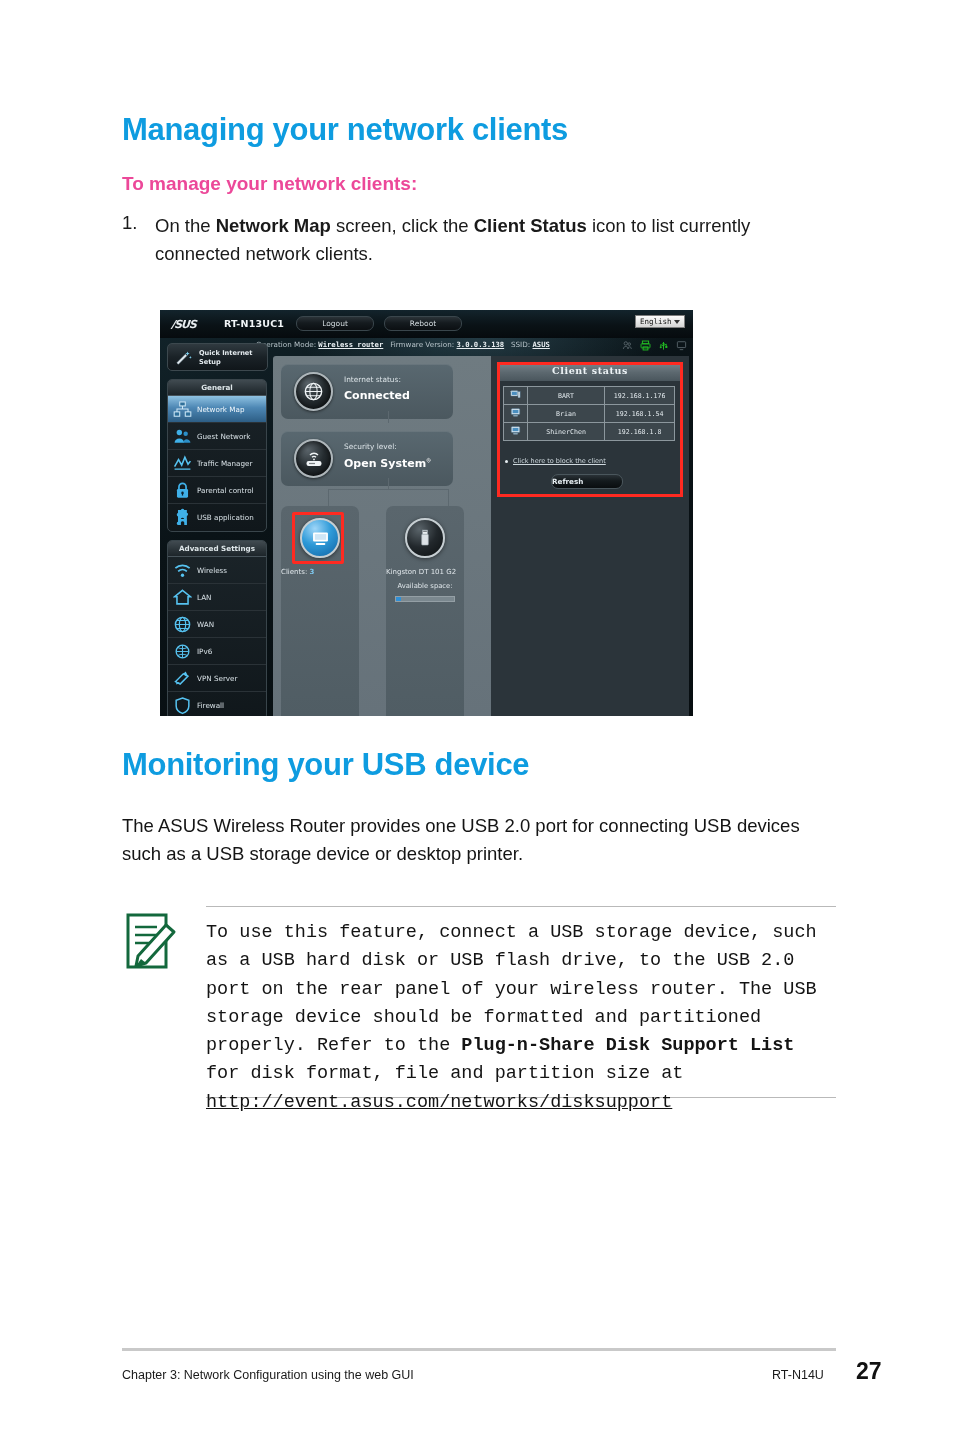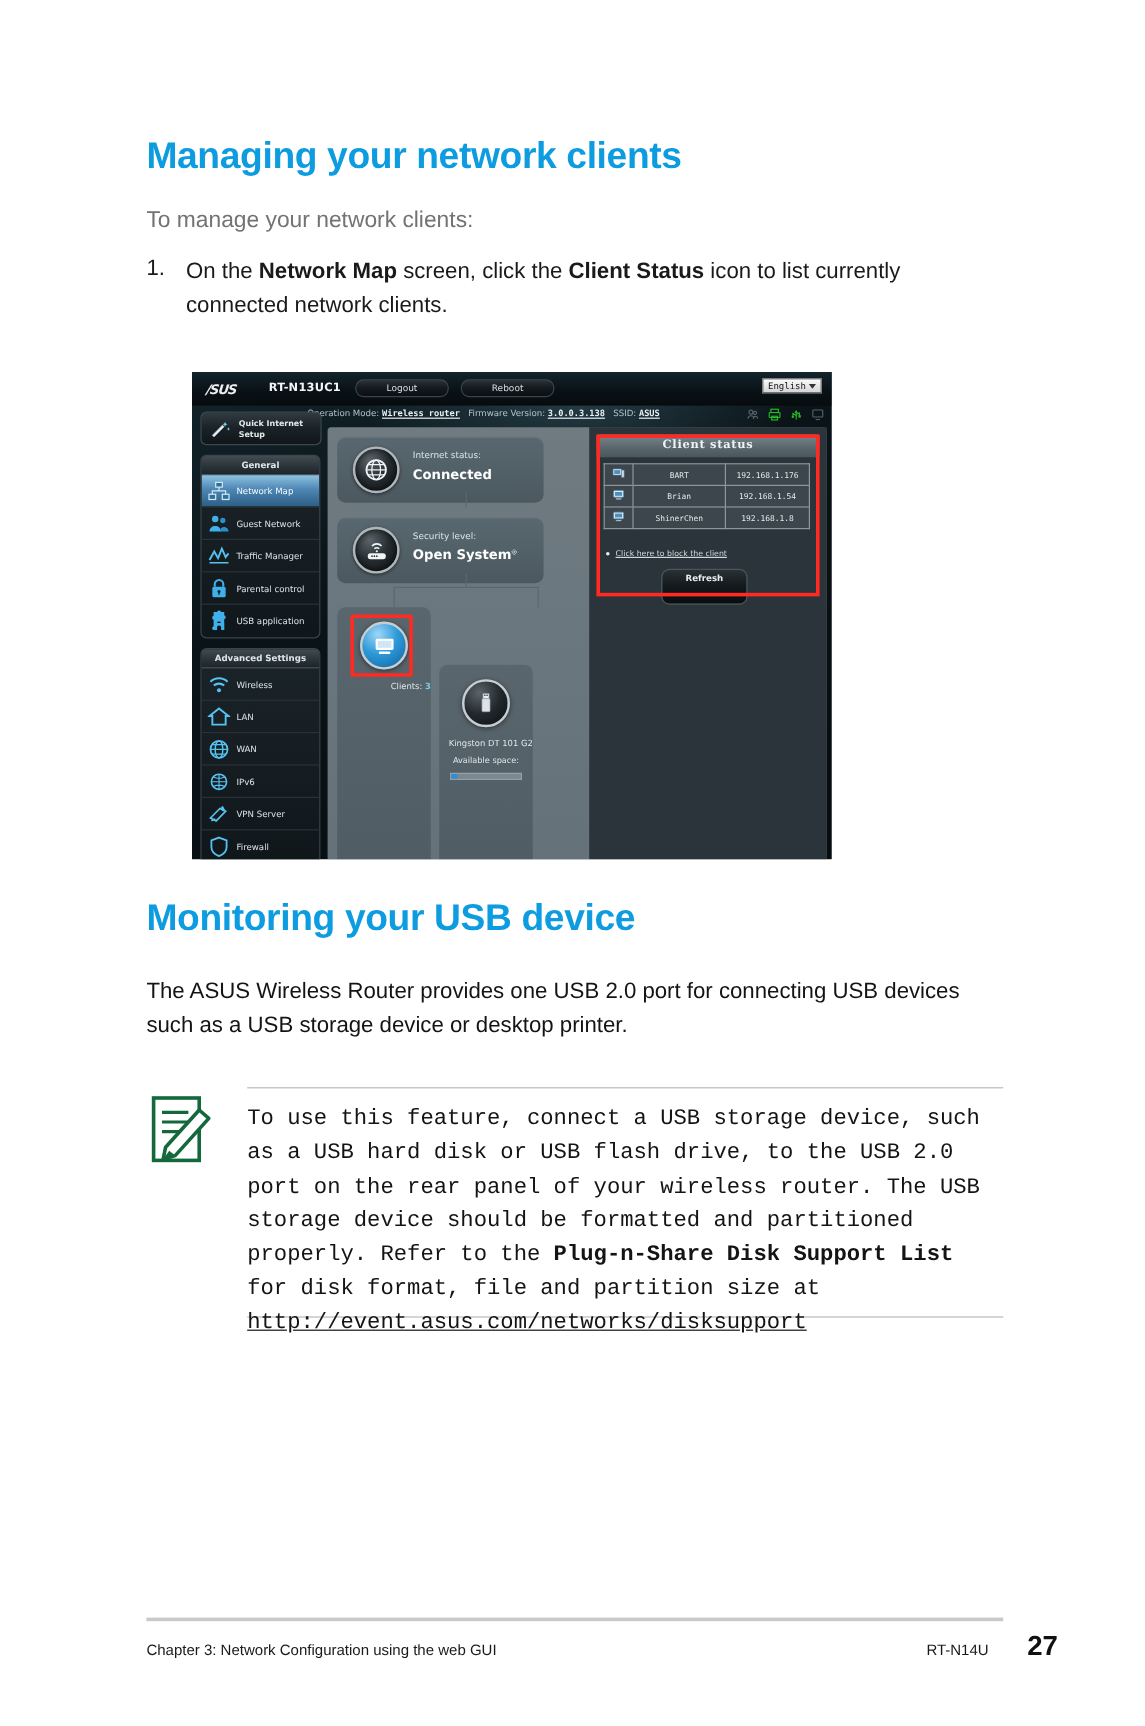--- a/index.html
+++ b/index.html
@@ -19,22 +19,22 @@
     position:absolute;
     font-size: 31px;
     font-weight: bold;
     color: #0e9ce0;
     letter-spacing: -0.3px;
     white-space: nowrap;
   }
   .h-sub {
     position:absolute;
     font-size: 19px;
-    font-weight: normal;
-    color:#737373;
+    font-weight: bold;
+    color:#ec4899;
     white-space:nowrap;
     text-align:center;
   }
   .para {
     position:absolute;
     font-size: 18.5px;
     line-height: 1.52;
     color:#141414;
   }
   .list-wrap { position:absolute; }
@@ -168,31 +168,31 @@
   .card .val sup { font-size:6px; font-weight:normal; vertical-align:super; }
 
   .vline { position:absolute; background:#5c686f; }
 
   .dev {
     position:absolute; width:78px; bottom:0; top:150px;
     background:linear-gradient(180deg,#5a666d 0%,#505d64 100%);
     border-radius:7px 7px 0 0;
   }
   .dev.d1 { left:8px; }
-  .dev.d2 { left:93px;margin-top:48px; }
+  .dev.d2 { left:113px; }
   .dev .orb2 {
     position:absolute; left:50%; transform:translateX(-50%); top:12px;
     width:40px;height:40px;border-radius:50%;
     border:2px solid #c6ced2;
     display:flex;align-items:center;justify-content:center;
     box-shadow:0 1px 4px rgba(0,0,0,.5);
   }
   .dev.d1 .orb2 { background:radial-gradient(circle at 36% 24%, #9fd6f8 0%, #2e9ad8 45%, #0f62a3 100%); }
   .dev.d2 .orb2 { background:radial-gradient(circle at 34% 26%, #5a646a 0%, #22282c 50%, #0b0f11 100%); }
-  .dev .cap { position:absolute; left:0; right:0; top:62px; text-align:right; font-size:7px; color:#e0e7eb; }
+  .dev .cap { position:absolute; left:0; right:0; top:62px; text-align:left; font-size:7px; color:#e0e7eb; }
   .dev .cap .n { color:#7ec8ef; font-weight:bold; }
   .dev .cap2 { position:absolute; left:0; right:0; top:76px; text-align:center; font-size:6.8px; color:#dfe6ea; }
   .bar { position:absolute; left:9px; top:90px; width:60px; height:6px;
      background:#7b888f; border:1px solid #949fa5;}
   .bar > i { display:block; height:100%; width:8%; background:#2f8fd6; }
   .hl-red { position:absolute; border:3px solid #ff2a21; border-radius:2px; }
 
   
   .col-right { flex:1; position:relative; background:#2b343a; }
   .cs {
@@ -212,24 +212,24 @@
     font-family:"DejaVu Sans Mono", monospace;
     background:#3c464c;
   }
   table.cst td.ic { width:24px; background:#3c464c; }
   table.cst td.nm { width:78px; }
   table.cst td.ip { width:70px; }
   .blockline { position:absolute; left:8px; top:95px; font-size:6.5px; color:#cdd7dc; }
   .blockline .dot { display:inline-block;width:3px;height:3px;border-radius:50%;background:#e6edf1;vertical-align:middle;margin-right:5px;}
   .blockline a { color:#cfd9de; text-decoration:underline; }
   .refresh {
-    position:absolute; left:54px; top:112px; width:72px; height:30px;
+    position:absolute; left:54px; top:112px; width:72px; height:15px;
     background:linear-gradient(180deg,#2a3237 0%,#141a1d 45%,#090d0f 100%);
     border:1px solid #4a565c; border-radius:7px;
-    font-size:7.2px; font-weight:bold; color:#e6edf1; text-align:center; line-height:14px;
+    font-size:7.2px; font-weight:bold; color:#e6edf1; text-align:left; line-height:14px;
   }
   .cs-red { position:absolute; left:0px; top:0px; width:100%; height:135px;
      border:3px solid #ff2a21; pointer-events:none; }
 </style>
 </head>
 <body>
 
 <div class="page">
 
   <div class="h1" style="left:122px; top:112px;">Managing your network clients</div>

